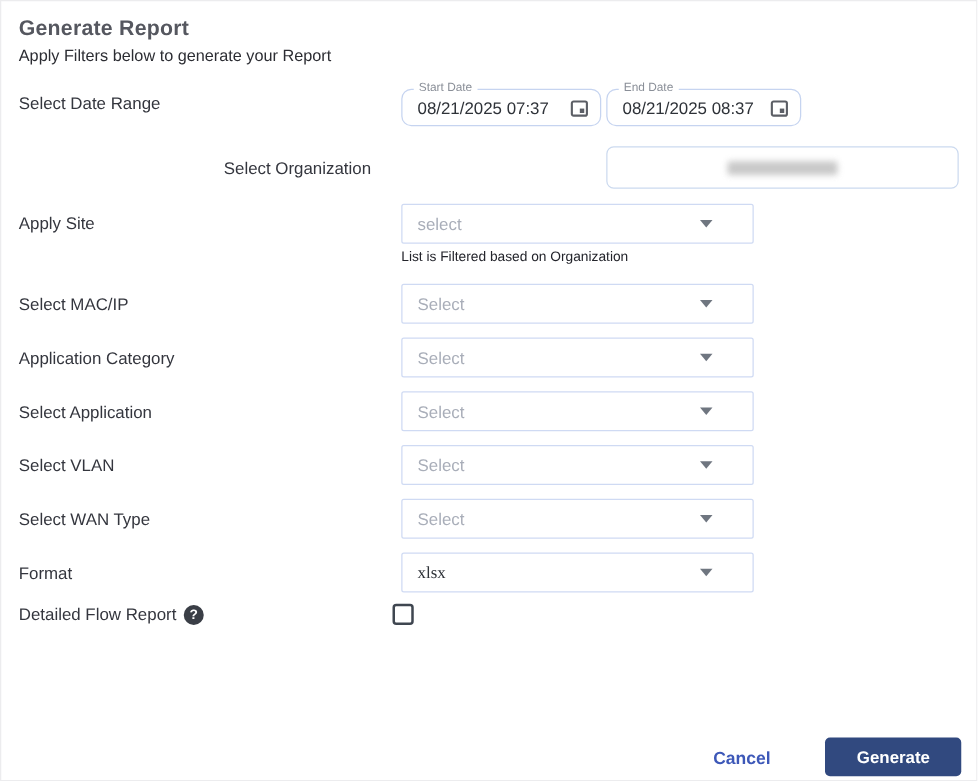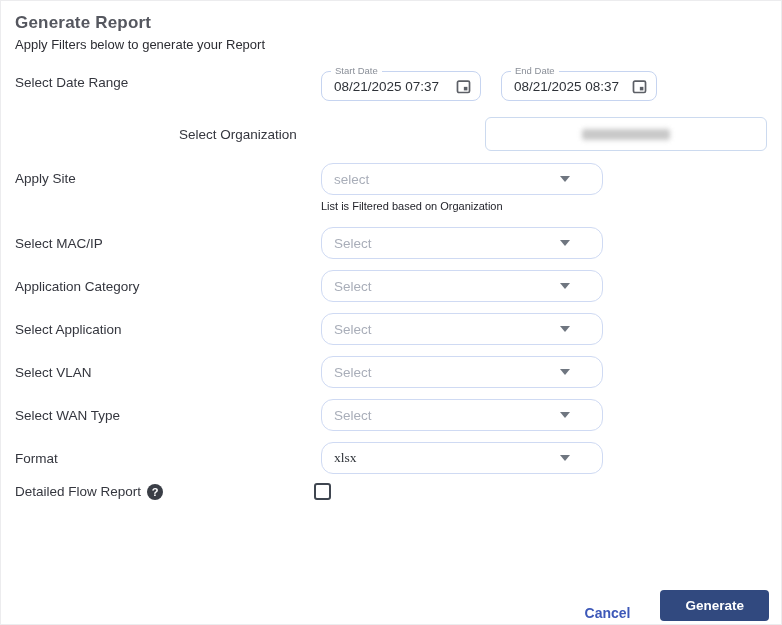--- a/index.html
+++ b/index.html
@@ -40,21 +40,21 @@
   
   .content { padding: 12px 14px 0 14px; }
   .heading { font-size: 17px; font-weight: bold; color: #55575f; letter-spacing: 0.2px; }
   .subheading { font-size: 13px; color: #2c2d33; margin-top: 4px; }
   
   .form { margin-top: 12px; }
   .row { display: flex; align-items: center; }
   .row-label { width: 306px; flex: 0 0 306px; font-size: 13.5px; color: #34363e; }
   
   .row-dates { margin-top: 6px; }
-  .date-fields { display: flex; gap: 20px; }
+  .date-fields { display: flex; gap: 4px; }
   .date-field {
     position: relative;
     height: 30px;
     border: 1px solid #c6d4f0;
     border-radius: 8px;
     display: flex; align-items: center;
     padding: 0 8px 0 12px;
     background: #fff;
     margin-top: 7px;
   }
@@ -81,21 +81,21 @@
     cursor: text;
   }
   .redacted {
     width: 88px; height: 11px;
     background: #b6b6b6; border-radius: 2px;
     filter: blur(2.5px); opacity: 0.75;
   }
   
   .dd {
     width: 282px; height: 32px;
-    border: 1px solid #cfdaf3; border-radius: 12px;
+    border: 1px solid #cfdaf3; border-radius: 2px;
     background: #fff;
     display: flex; align-items: center;
     padding: 0 32px 0 12px;
     cursor: pointer;
   }
   .dd .ph { font-size: 13.5px; color: #a9aeb9; }
   .dd .val { font-size: 13.5px; color: #2e3238; font-family: Liberation Serif, serif; }
   .dd .arrow {
     margin-left: auto;
     width: 0; height: 0;
@@ -120,21 +120,21 @@
   }
   .checkbox {
     appearance: none; -webkit-appearance: none;
     width: 17px; height: 17px;
     border: 2px solid #3f4650; border-radius: 3px;
     background: #fff; cursor: pointer; margin-left: -7px;
   }
   
   .footer {
     position: absolute; right: 12px; bottom: 3px;
-    display: flex; align-items: flex-end; gap: 30px;
+    display: flex; align-items: center; gap: 44px;
   }
   .cancel-btn {
     background: none; border: none;
     color: #3d58b8; font-family: "Liberation Sans", sans-serif;
     font-size: 14px; font-weight: bold; cursor: pointer;
   }
   .generate-btn {
     background: #31497f; color: #ffffff;
     border: none; border-radius: 4px;
     font-family: "Liberation Sans", sans-serif;

